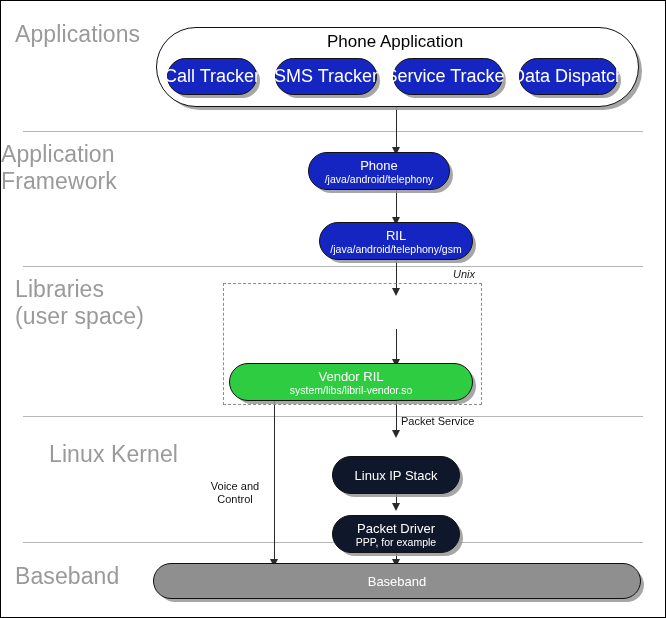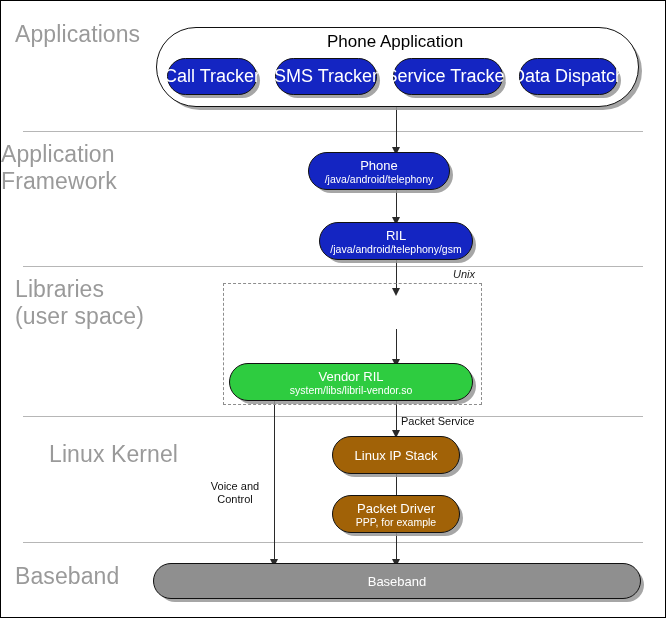--- a/index.html
+++ b/index.html
@@ -47,21 +47,21 @@
     color:#ffffff;
     box-shadow:4px 4px 0 -1px rgba(150,150,150,.85);
     z-index:3;
   }
   .node .t1{font-size:13px;line-height:15px;white-space:nowrap;}
   .node .t2{font-size:10.5px;line-height:12px;white-space:nowrap;}
   .node.small .t1{font-size:18px;}
 
   .blue{background:#1425c2;}
   .green{background:#2ecc40;}
-  .red{background:#a16207;}
+  .red{background:#0f172a;margin-top:20px;}
   .grey{background:#8f8f8f;}
 
   
   .container-pill{
     position:absolute;
     box-sizing:border-box;
     background:#ffffff;
     border:1.4px solid #111111;
     border-radius:999px;
     box-shadow:4px 4px 0 -1px rgba(150,150,150,.85);

